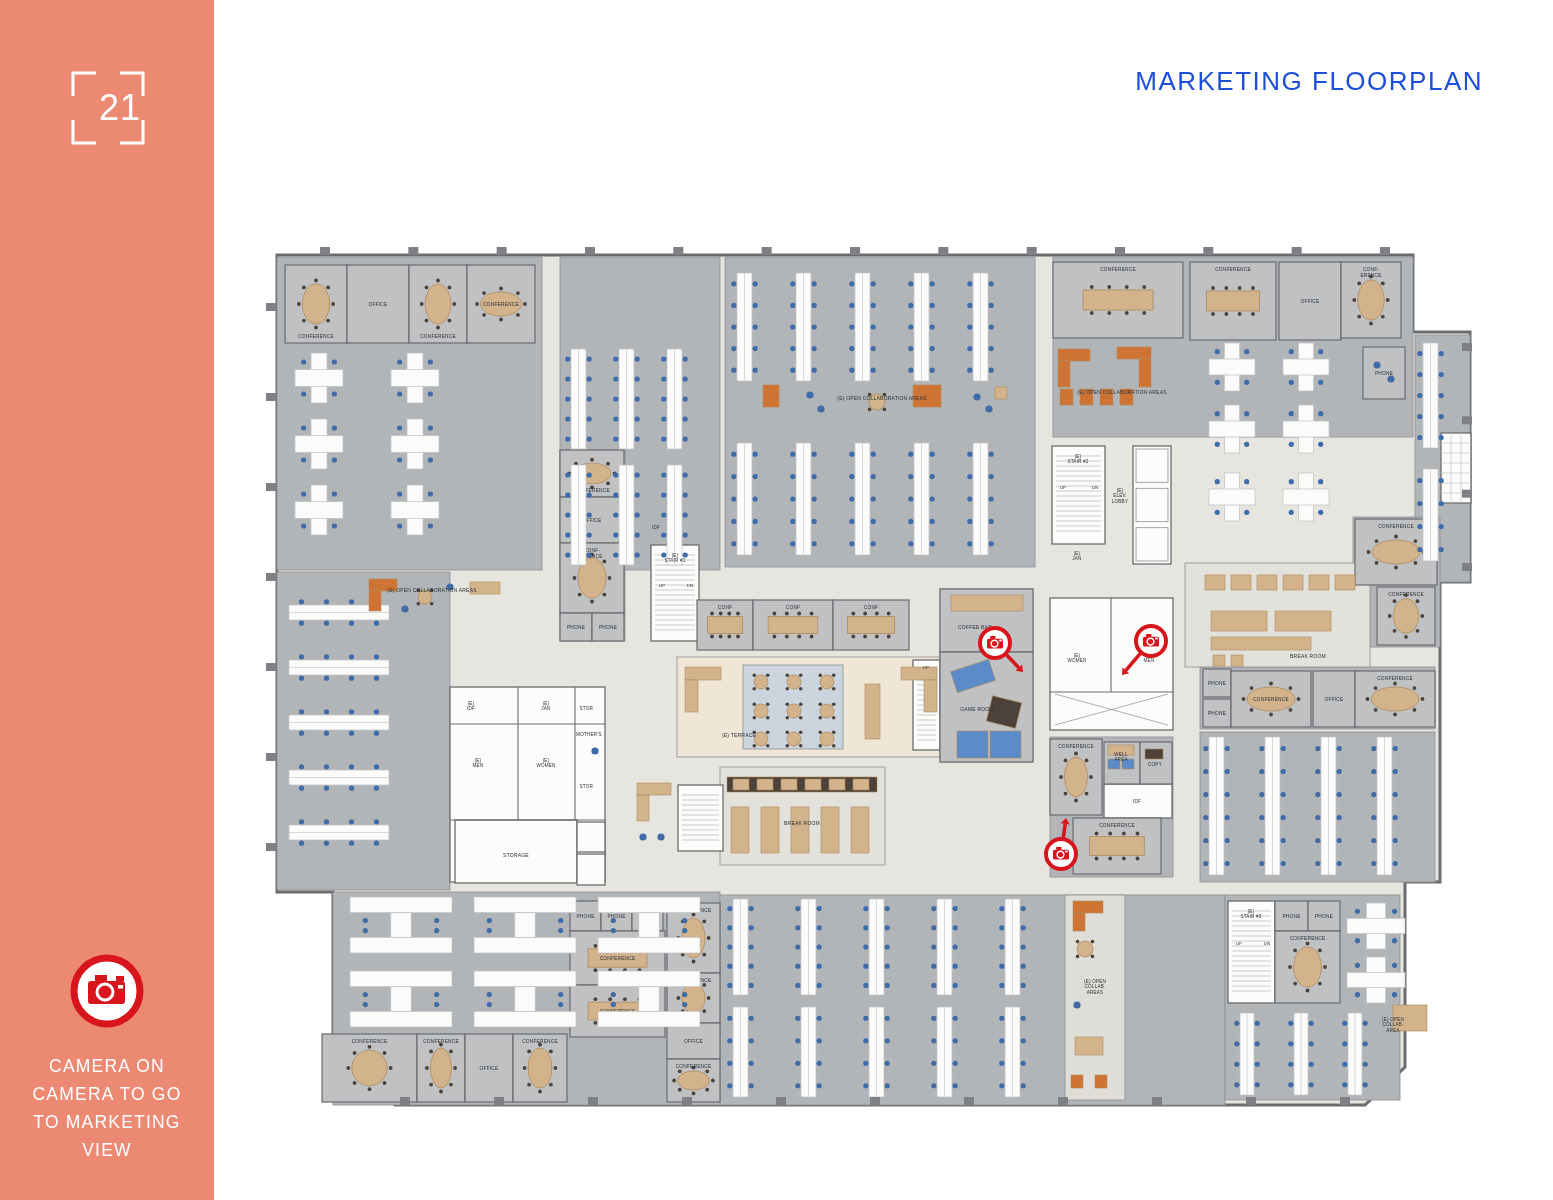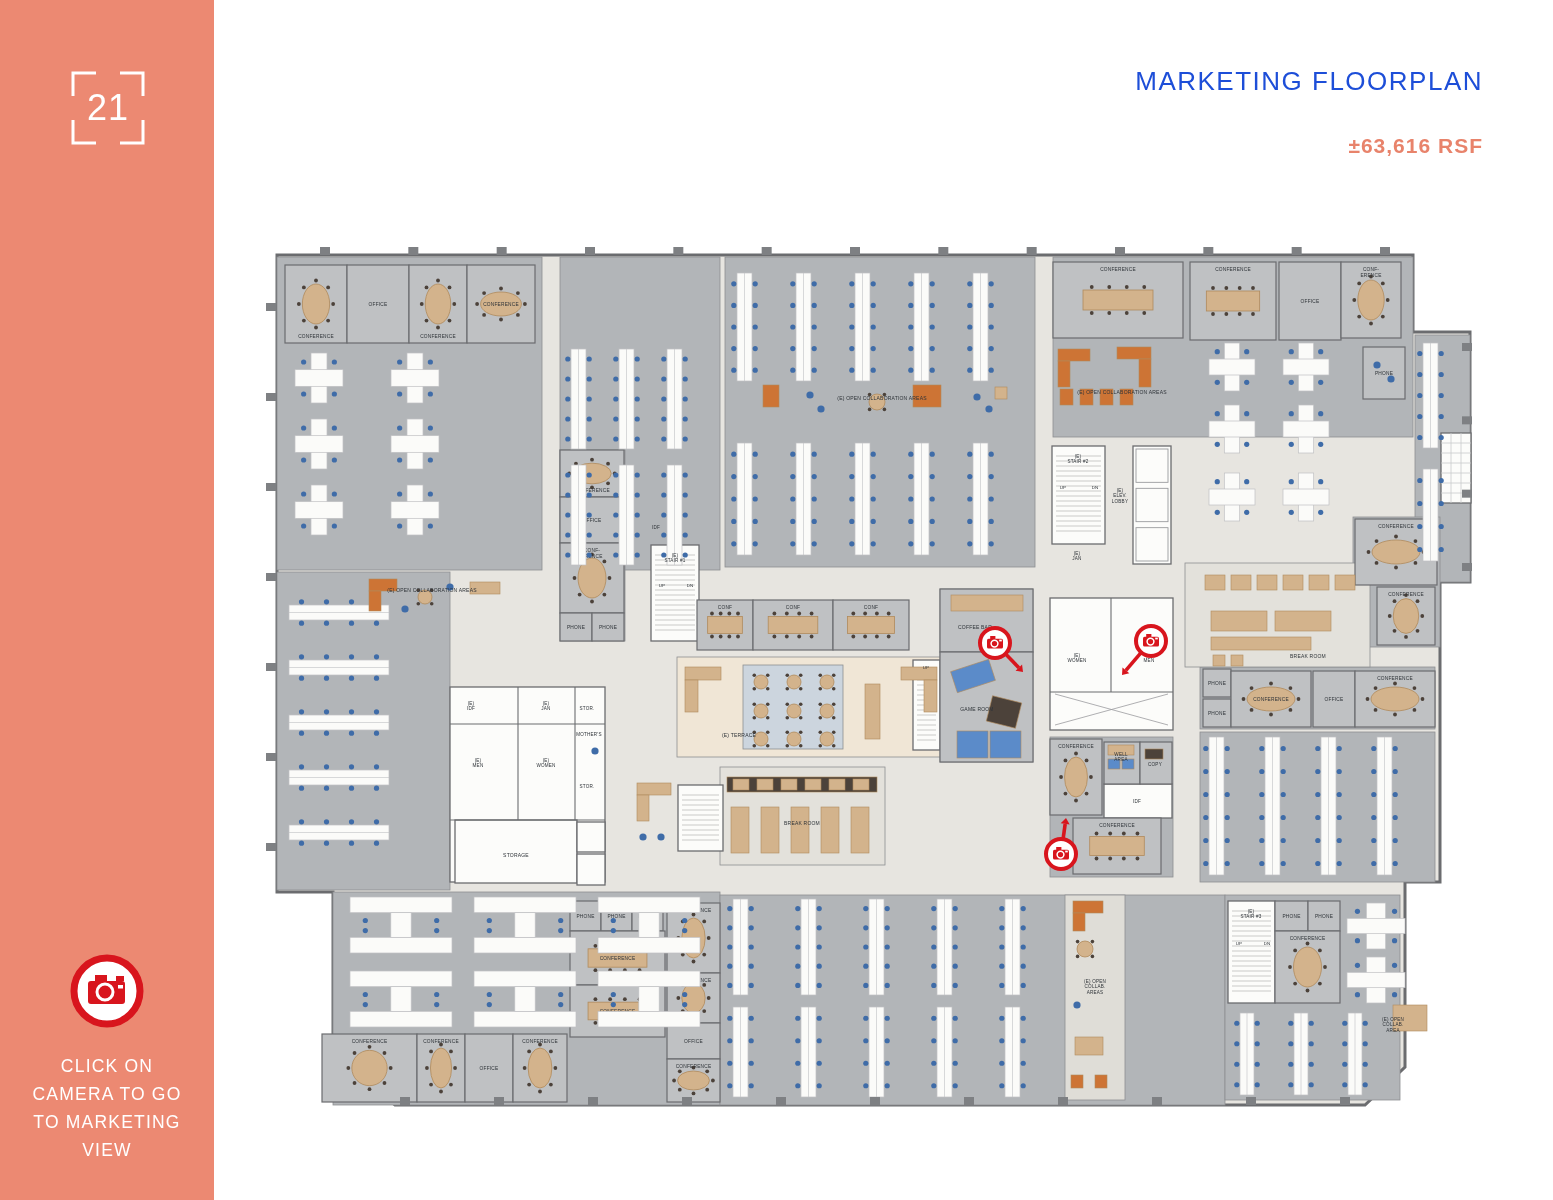--- a/index.html
+++ b/index.html
@@ -4,21 +4,21 @@
 <style>
   html,body{margin:0;padding:0;}
   body{
     width:1553px;height:1200px;position:relative;overflow:hidden;
     background:#ffffff;font-family:"Liberation Sans", sans-serif;
   }
   .sidebar{position:absolute;left:0;top:0;width:214px;height:1200px;background:#EC8972;}
   .badge{position:absolute;left:68px;top:68px;width:80px;height:80px;}
   .badge svg{position:absolute;left:0;top:0;}
   .badge .num{
-    position:absolute;left:0;top:0;width:80px;height:80px;display:flex;align-items:center;justify-content:center;
+    position:absolute;left:12px;top:0;width:80px;height:80px;display:flex;align-items:center;justify-content:center;
     color:#ffffff;font-size:36px;font-weight:400;letter-spacing:1px;
   }
   .legend{position:absolute;left:0;top:952px;width:214px;text-align:center;}
   .legend .cam{display:inline-block;}
   .legend .lines{margin-top:18px;color:#ffffff;font-size:17.5px;letter-spacing:1.2px;line-height:28px;font-weight:400;}
   .titleblock{position:absolute;right:70px;top:64px;text-align:right;}
   .titleblock .t1{color:#1B3C60;font-size:33px;font-weight:bold;letter-spacing:1.5px;line-height:36px;}
   .titleblock .t2{color:#1d4ed8;font-size:26px;font-weight:400;letter-spacing:1.5px;line-height:34px;}
   .titleblock .rsf{color:#E8836B;font-size:21px;font-weight:bold;letter-spacing:1px;margin-top:36px;}
   #plan{position:absolute;left:265px;top:237px;width:1210px;height:905px;}
@@ -45,31 +45,30 @@
       <svg width="78" height="78" viewBox="0 0 78 78">
         <circle cx="39" cy="39" r="33" fill="#ffffff" stroke="#D8151D" stroke-width="7"></circle>
         <rect x="20" y="29" width="37" height="23" rx="3" fill="#D8151D"></rect>
         <rect x="27" y="23" width="12" height="8" fill="#D8151D"></rect>
         <rect x="48" y="24" width="8" height="5" fill="#D8151D"></rect>
         <circle cx="37" cy="40" r="8" fill="#D8151D" stroke="#ffffff" stroke-width="3"></circle>
         <rect x="50" y="33" width="5" height="3.5" fill="#ffffff"></rect>
       </svg>
     </span>
     <div class="lines">
-      <div>CLICK ON</div>
+      <div>CAMERA ON</div>
       <div>CAMERA TO GO</div>
       <div>TO MARKETING</div>
       <div>VIEW</div>
     </div>
   </div>
 </div>
 
 <div class="titleblock">
   <div class="t2">MARKETING FLOORPLAN</div>
-  <div class="rsf">±63,616 RSF</div>
 </div>
 
 <div id="plan">
   <svg id="fp" width="1210" height="905" viewBox="0 0 1210 905">
       <path d="M12 18 L1148 18 L1148 95 L1205 95 L1205 345 L1175 345 L1175 645 L1140 645 L1140 830 L1100 868 L130 868 L68 818 L68 655 L12 655 Z" fill="#e7e5e0" stroke="#6b6c6f" stroke-width="3"></path>
       <rect x="12" y="20" width="265" height="313" fill="#b2b5b8" stroke="#8d8f92" stroke-width="0.8" rx="0"></rect>
       <rect x="295" y="20" width="160" height="313" fill="#b2b5b8" stroke="#8d8f92" stroke-width="0.8" rx="0"></rect>
       <rect x="460" y="20" width="310" height="310" fill="#b2b5b8" stroke="#8d8f92" stroke-width="0.8" rx="0"></rect>
       <rect x="788" y="20" width="360" height="180" fill="#b2b5b8" stroke="#8d8f92" stroke-width="0.8" rx="0"></rect>
       <rect x="1150" y="98" width="55" height="247" fill="#b2b5b8" stroke="#8d8f92" stroke-width="0.8" rx="0"></rect>

